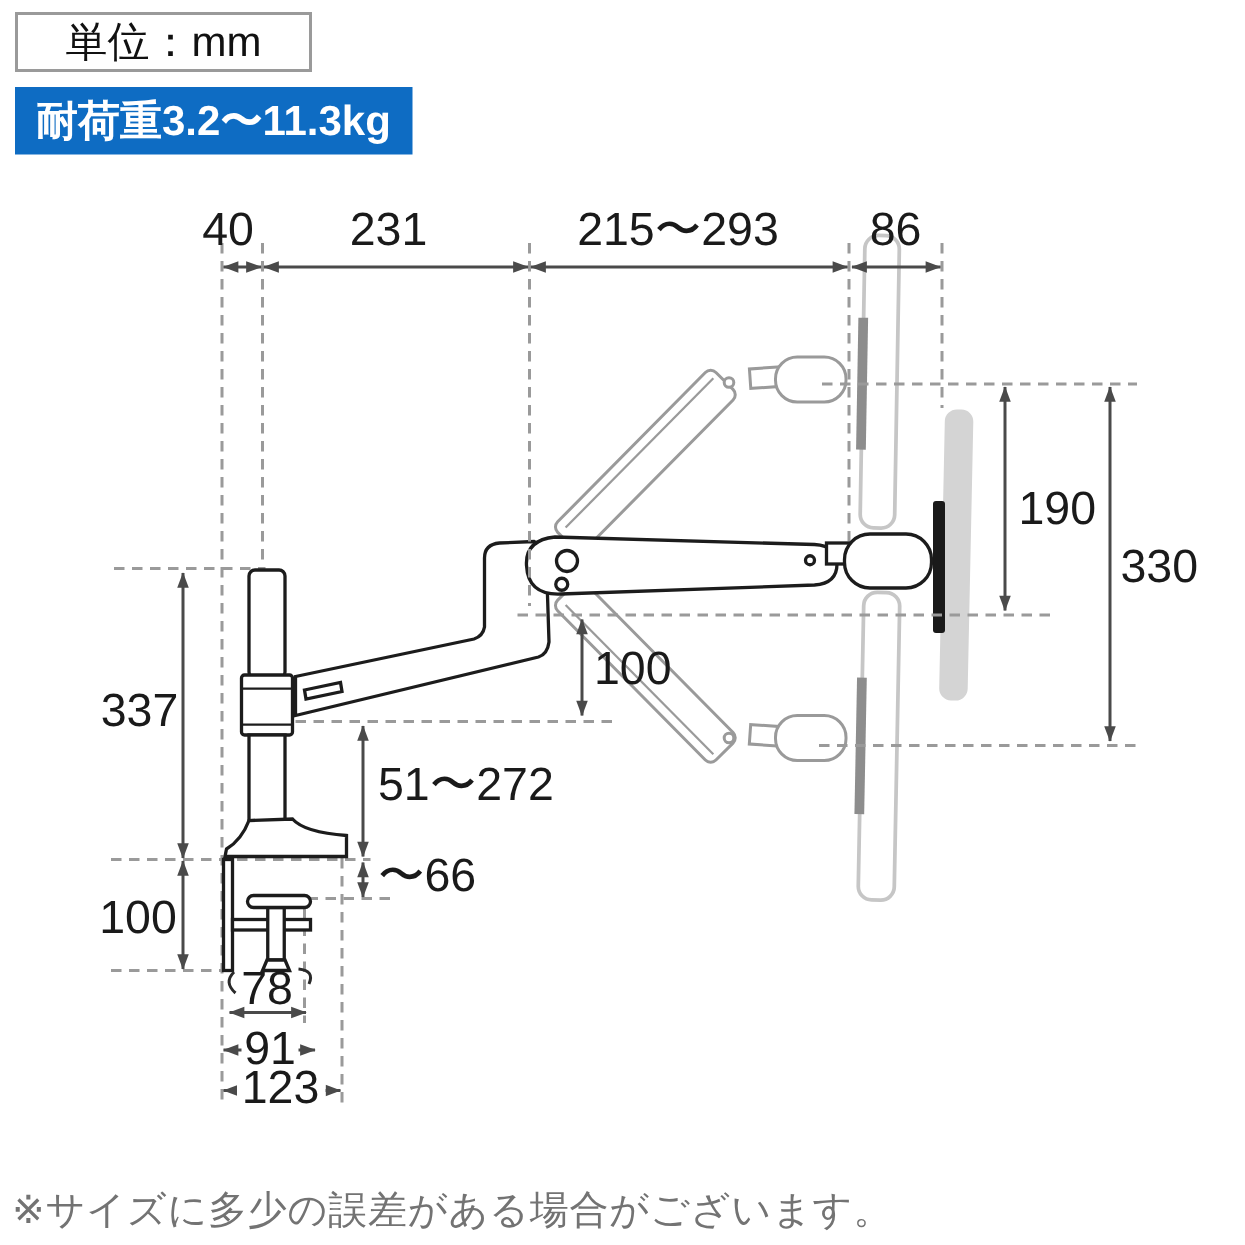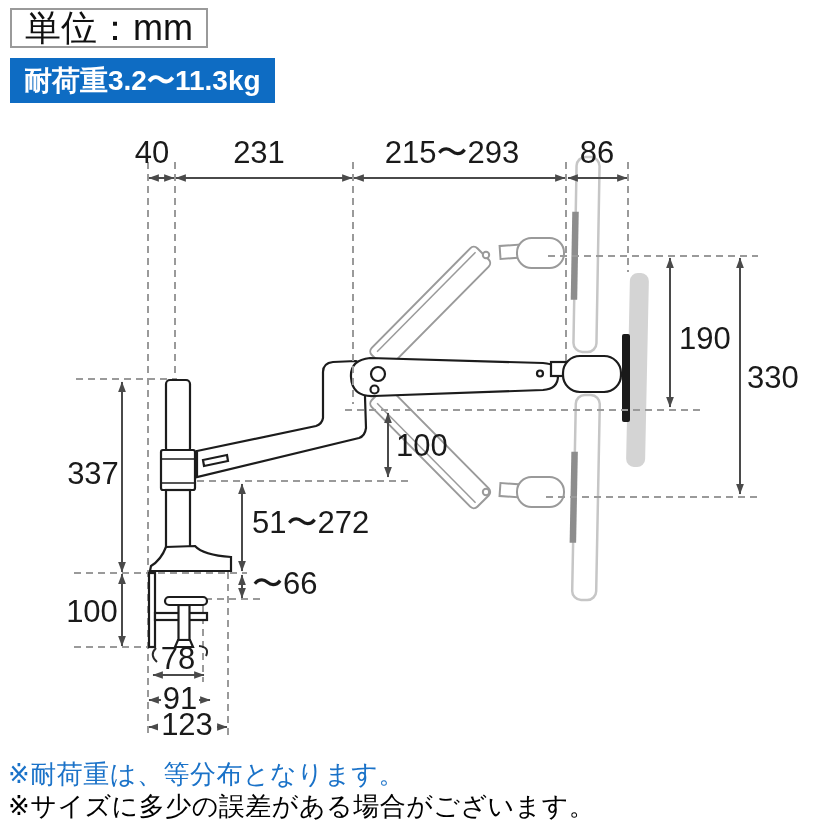--- a/index.html
+++ b/index.html
@@ -1,24 +1,24 @@
 <!DOCTYPE html>
 <html><head>
 <meta charset="utf-8">
 <style>
   html,body{margin:0;padding:0;background:#fff;}
   .stage{position:relative;width:830px;height:830px;background:#fff;overflow:hidden;
          font-family:"Liberation Sans","DejaVu Sans",sans-serif;}
   .unit-box{position:absolute;left:10px;top:8px;width:194px;height:36px;border:2px solid #9a9a9a;
-            display:flex;align-items:center;justify-content:center;font-size:36px;color:#111;}
+            display:flex;align-items:center;justify-content:center;font-size:28px;color:#111;}
   .load-badge{position:absolute;left:10px;top:58px;height:45px;padding:0 14px;background:#0e6cc3;
               display:flex;align-items:center;justify-content:center;font-size:28px;font-weight:bold;color:#fff;}
   .note{position:absolute;left:8px;font-size:26px;letter-spacing:0.5px;white-space:nowrap;}
   .note-blue{top:757px;color:#1a72c8;}
-  .note-dark{top:789px;color:#000000;}
+  .note-dark{top:789px;color:#737373;}
   svg.diagram{position:absolute;left:0;top:0;}
   .dim-label{font-family:"Liberation Sans","DejaVu Sans",sans-serif;font-size:31px;fill:#1a1a1a;}
   .dashA,.dashB{stroke:#9a9a9a;stroke-width:2;stroke-dasharray:7 5;fill:none;}
   .dimline{stroke:#4a4a4a;stroke-width:2;fill:none;}
   .solid{stroke:#1c1c1c;stroke-width:2.2;fill:#fff;}
   .ghost{stroke:#9a9a9a;stroke-width:2;fill:#fff;}
   .mon-ghost{stroke:#c6c6c6;stroke-width:2.5;fill:#fff;}
 </style>
 </head>
 <body>
@@ -154,15 +154,14 @@
       <text class="dim-label" x="679" y="349">190</text>
       <text class="dim-label" x="747" y="388">330</text>
       <text class="dim-label" x="178" y="669" text-anchor="middle">78</text>
       <rect x="161" y="686" width="38" height="26" fill="#fff"></rect>
       <text class="dim-label" x="180" y="709" text-anchor="middle">91</text>
       <rect x="158" y="713" width="59" height="26" fill="#fff"></rect>
       <text class="dim-label" x="187" y="735" text-anchor="middle">123</text>
     </g>
   </svg>
 
-  <div class="note note-blue">※耐荷重は、等分布となります。</div>
   <div class="note note-dark">※サイズに多少の誤差がある場合がございます。</div>
 </div>
 
 </body></html>

